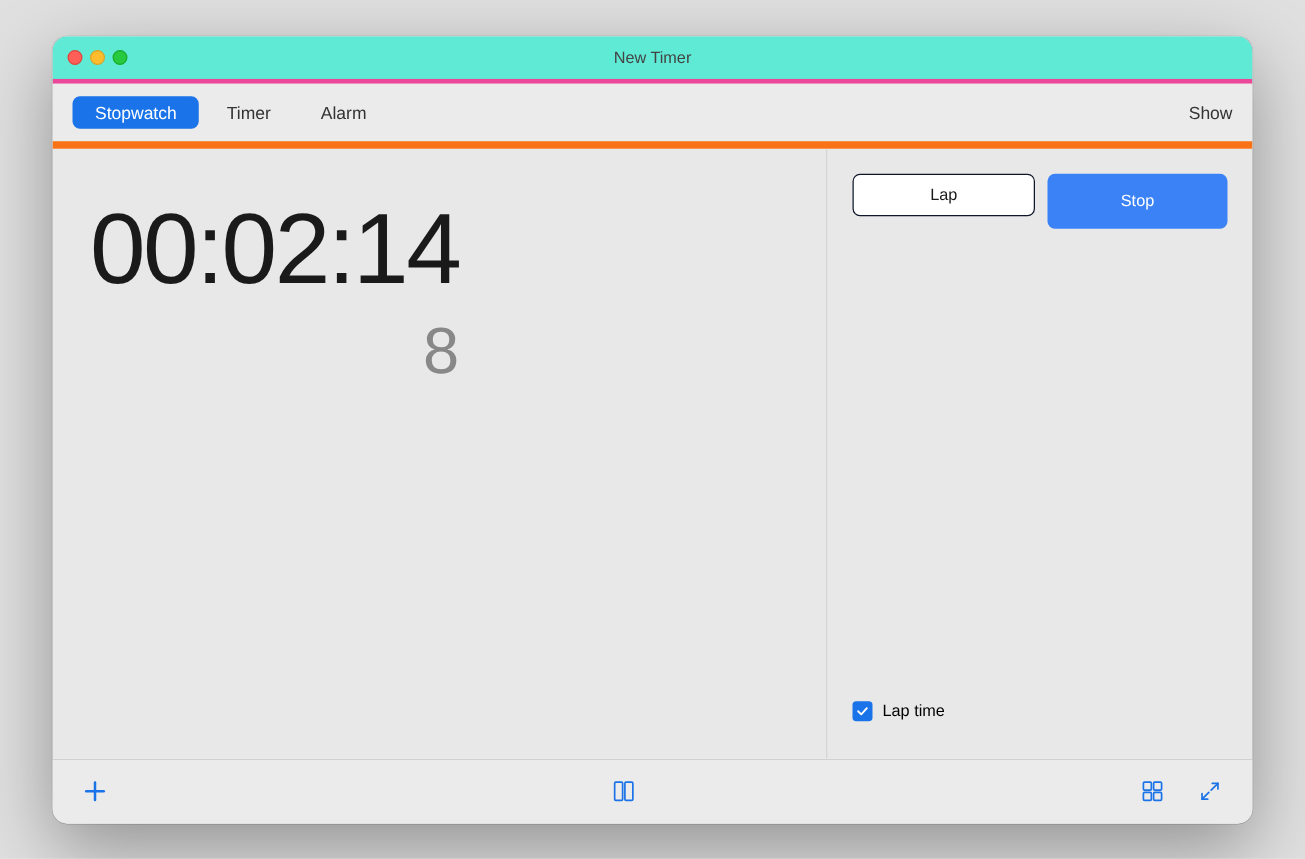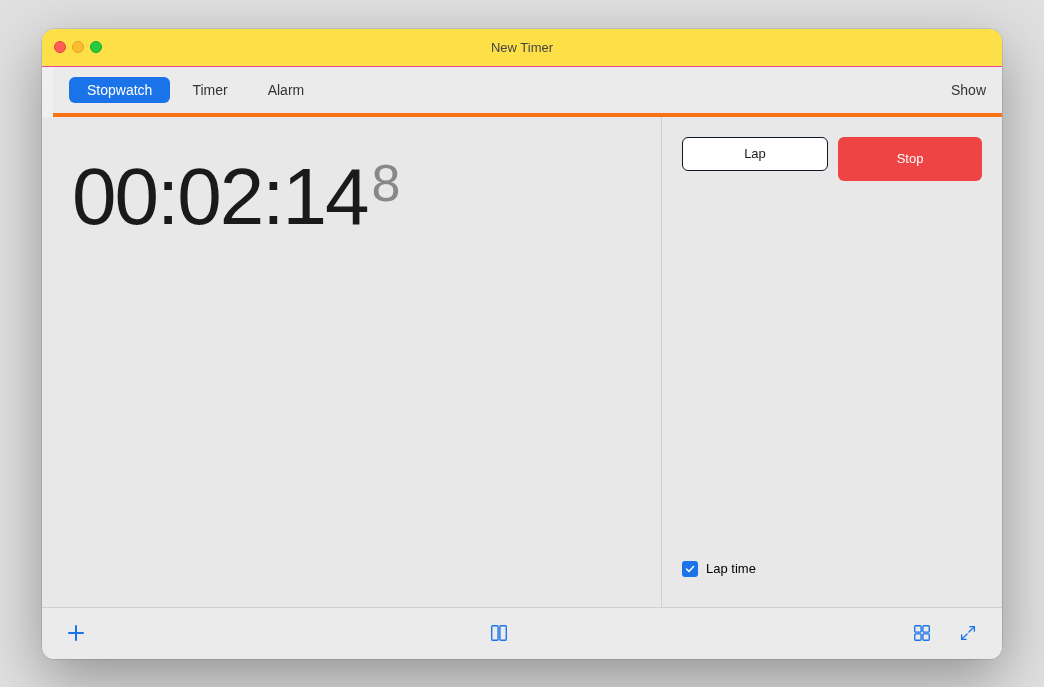--- a/index.html
+++ b/index.html
@@ -19,27 +19,27 @@
       background: #f0f0f0;
       border-radius: 12px;
       box-shadow: 0 20px 60px rgba(0,0,0,0.35), 0 0 0 0.5px rgba(0,0,0,0.2);
       display: flex;
       flex-direction: column;
       overflow: hidden;
     }
 
     
     .title-bar {
-      background: #fde047;
+      background: #5eead4;
       height: 38px;
       display: flex;
       align-items: center;
       justify-content: center;
       position: relative;
-      border-bottom: 1px solid #ec4899;
+      border-bottom: 4px solid #ec4899;
       border-radius: 12px 12px 0 0;
       flex-shrink: 0;
     }
 
     .title-bar-title {
       font-size: 13px;
       color: #444;
       font-weight: 500;
     }
 
@@ -61,23 +61,22 @@
     .traffic-light.close { background: #ff5f56; border: 0.5px solid #e0443e; }
     .traffic-light.minimize { background: #ffbd2e; border: 0.5px solid #dea123; }
     .traffic-light.maximize { background: #27c93f; border: 0.5px solid #1aab29; }
 
     
     .tab-bar {
       background: #ebebeb;
       padding: 10px 16px;
       display: flex;
       align-items: center;
-      border-bottom: 4px solid #f97316;
-      flex-shrink: 0;
-      margin-left: 11px;
+      border-bottom: 6px solid #f97316;
+      flex-shrink: 0;
     }
 
     .tab-group {
       display: flex;
       gap: 4px;
       flex: 1;
     }
 
     .tab {
       padding: 5px 18px;
@@ -117,22 +116,23 @@
       background: #e8e8e8;
       display: flex;
       align-items: flex-start;
       justify-content: flex-start;
       padding: 40px 30px;
       border-right: 1px solid #d0d0d0;
     }
 
     .time-display {
       display: flex;
-      align-items: flex-start;
-      gap: 4px;
+      align-items: flex-end;
+      gap: 16px;
+      flex-direction: column;
     }
 
     .time-main {
       font-size: 80px;
       font-weight: 300;
       color: #1a1a1a;
       letter-spacing: -2px;
       line-height: 1;
     }
 
@@ -167,21 +167,21 @@
       border-radius: 6px;
       font-size: 13px;
       color: #1a1a1a;
       cursor: pointer;
       font-family: inherit;
     }
 
     .btn-stop {
       flex: 1;
       height: 44px;
-      background: #ef4444;
+      background: #3b82f6;
       border: none;
       border-radius: 6px;
       font-size: 13px;
       color: white;
       cursor: pointer;
       font-family: inherit;
       font-weight: 500;
     }
 
     .spacer {

